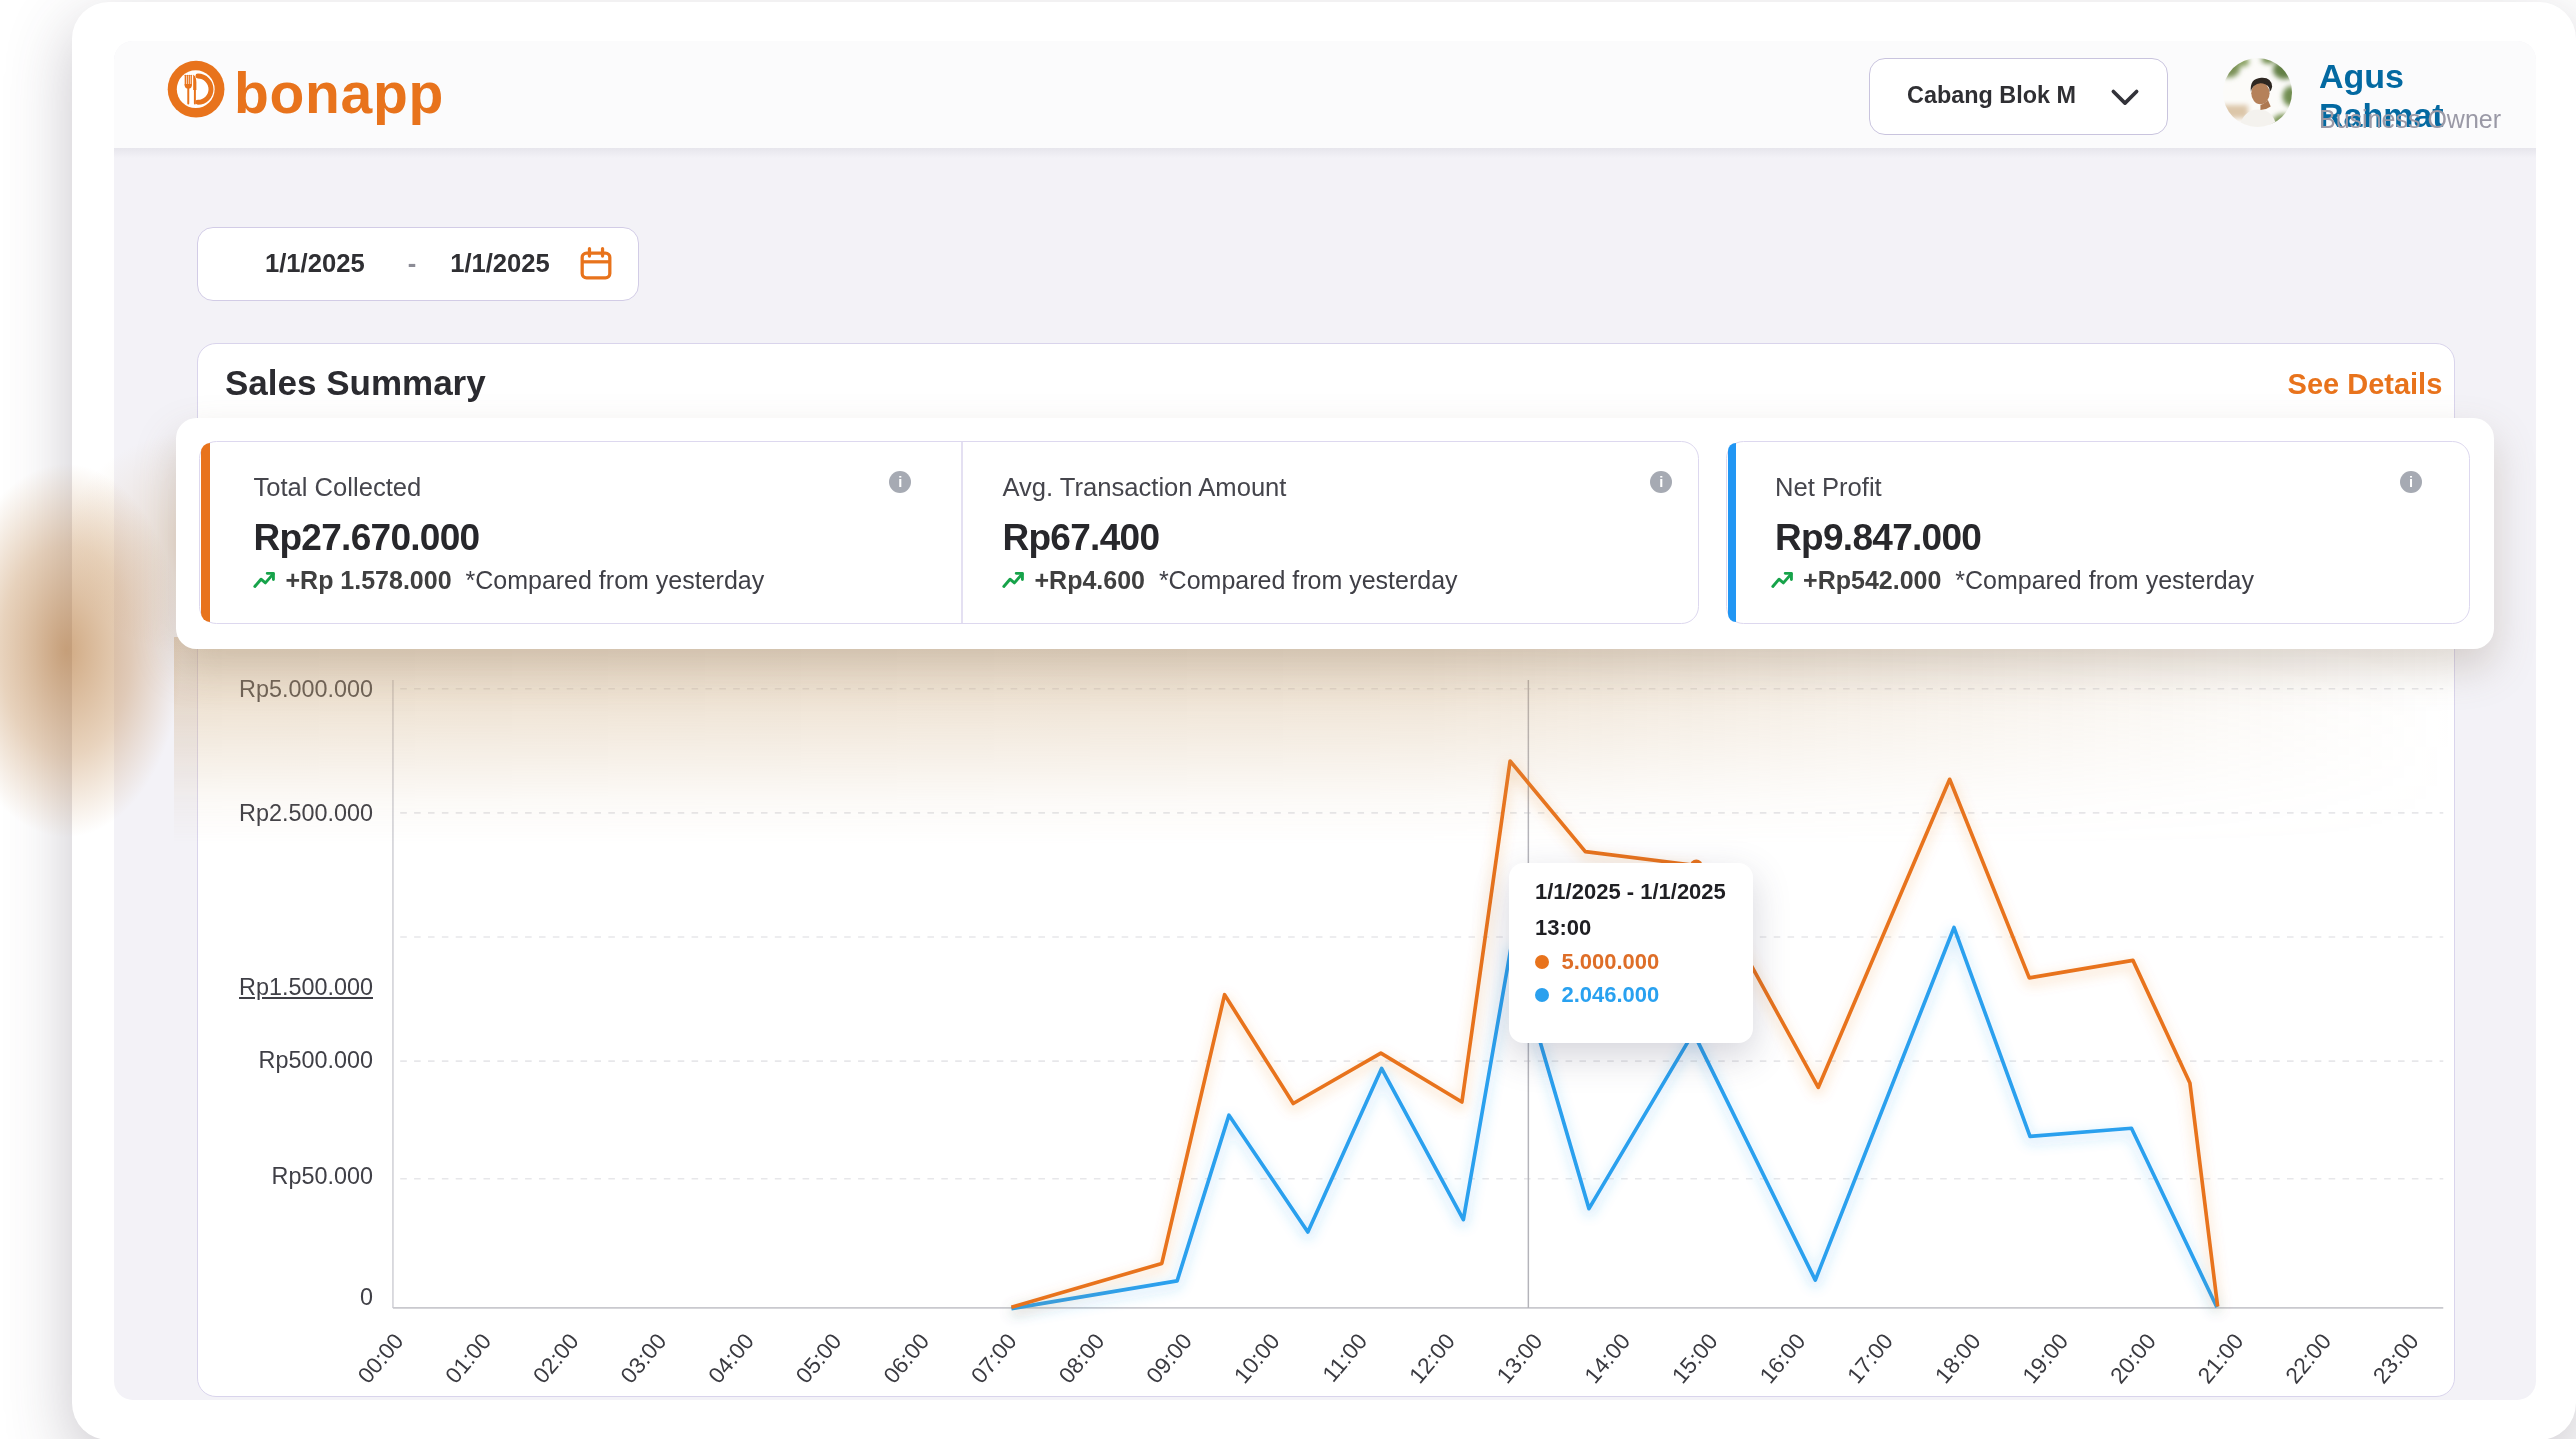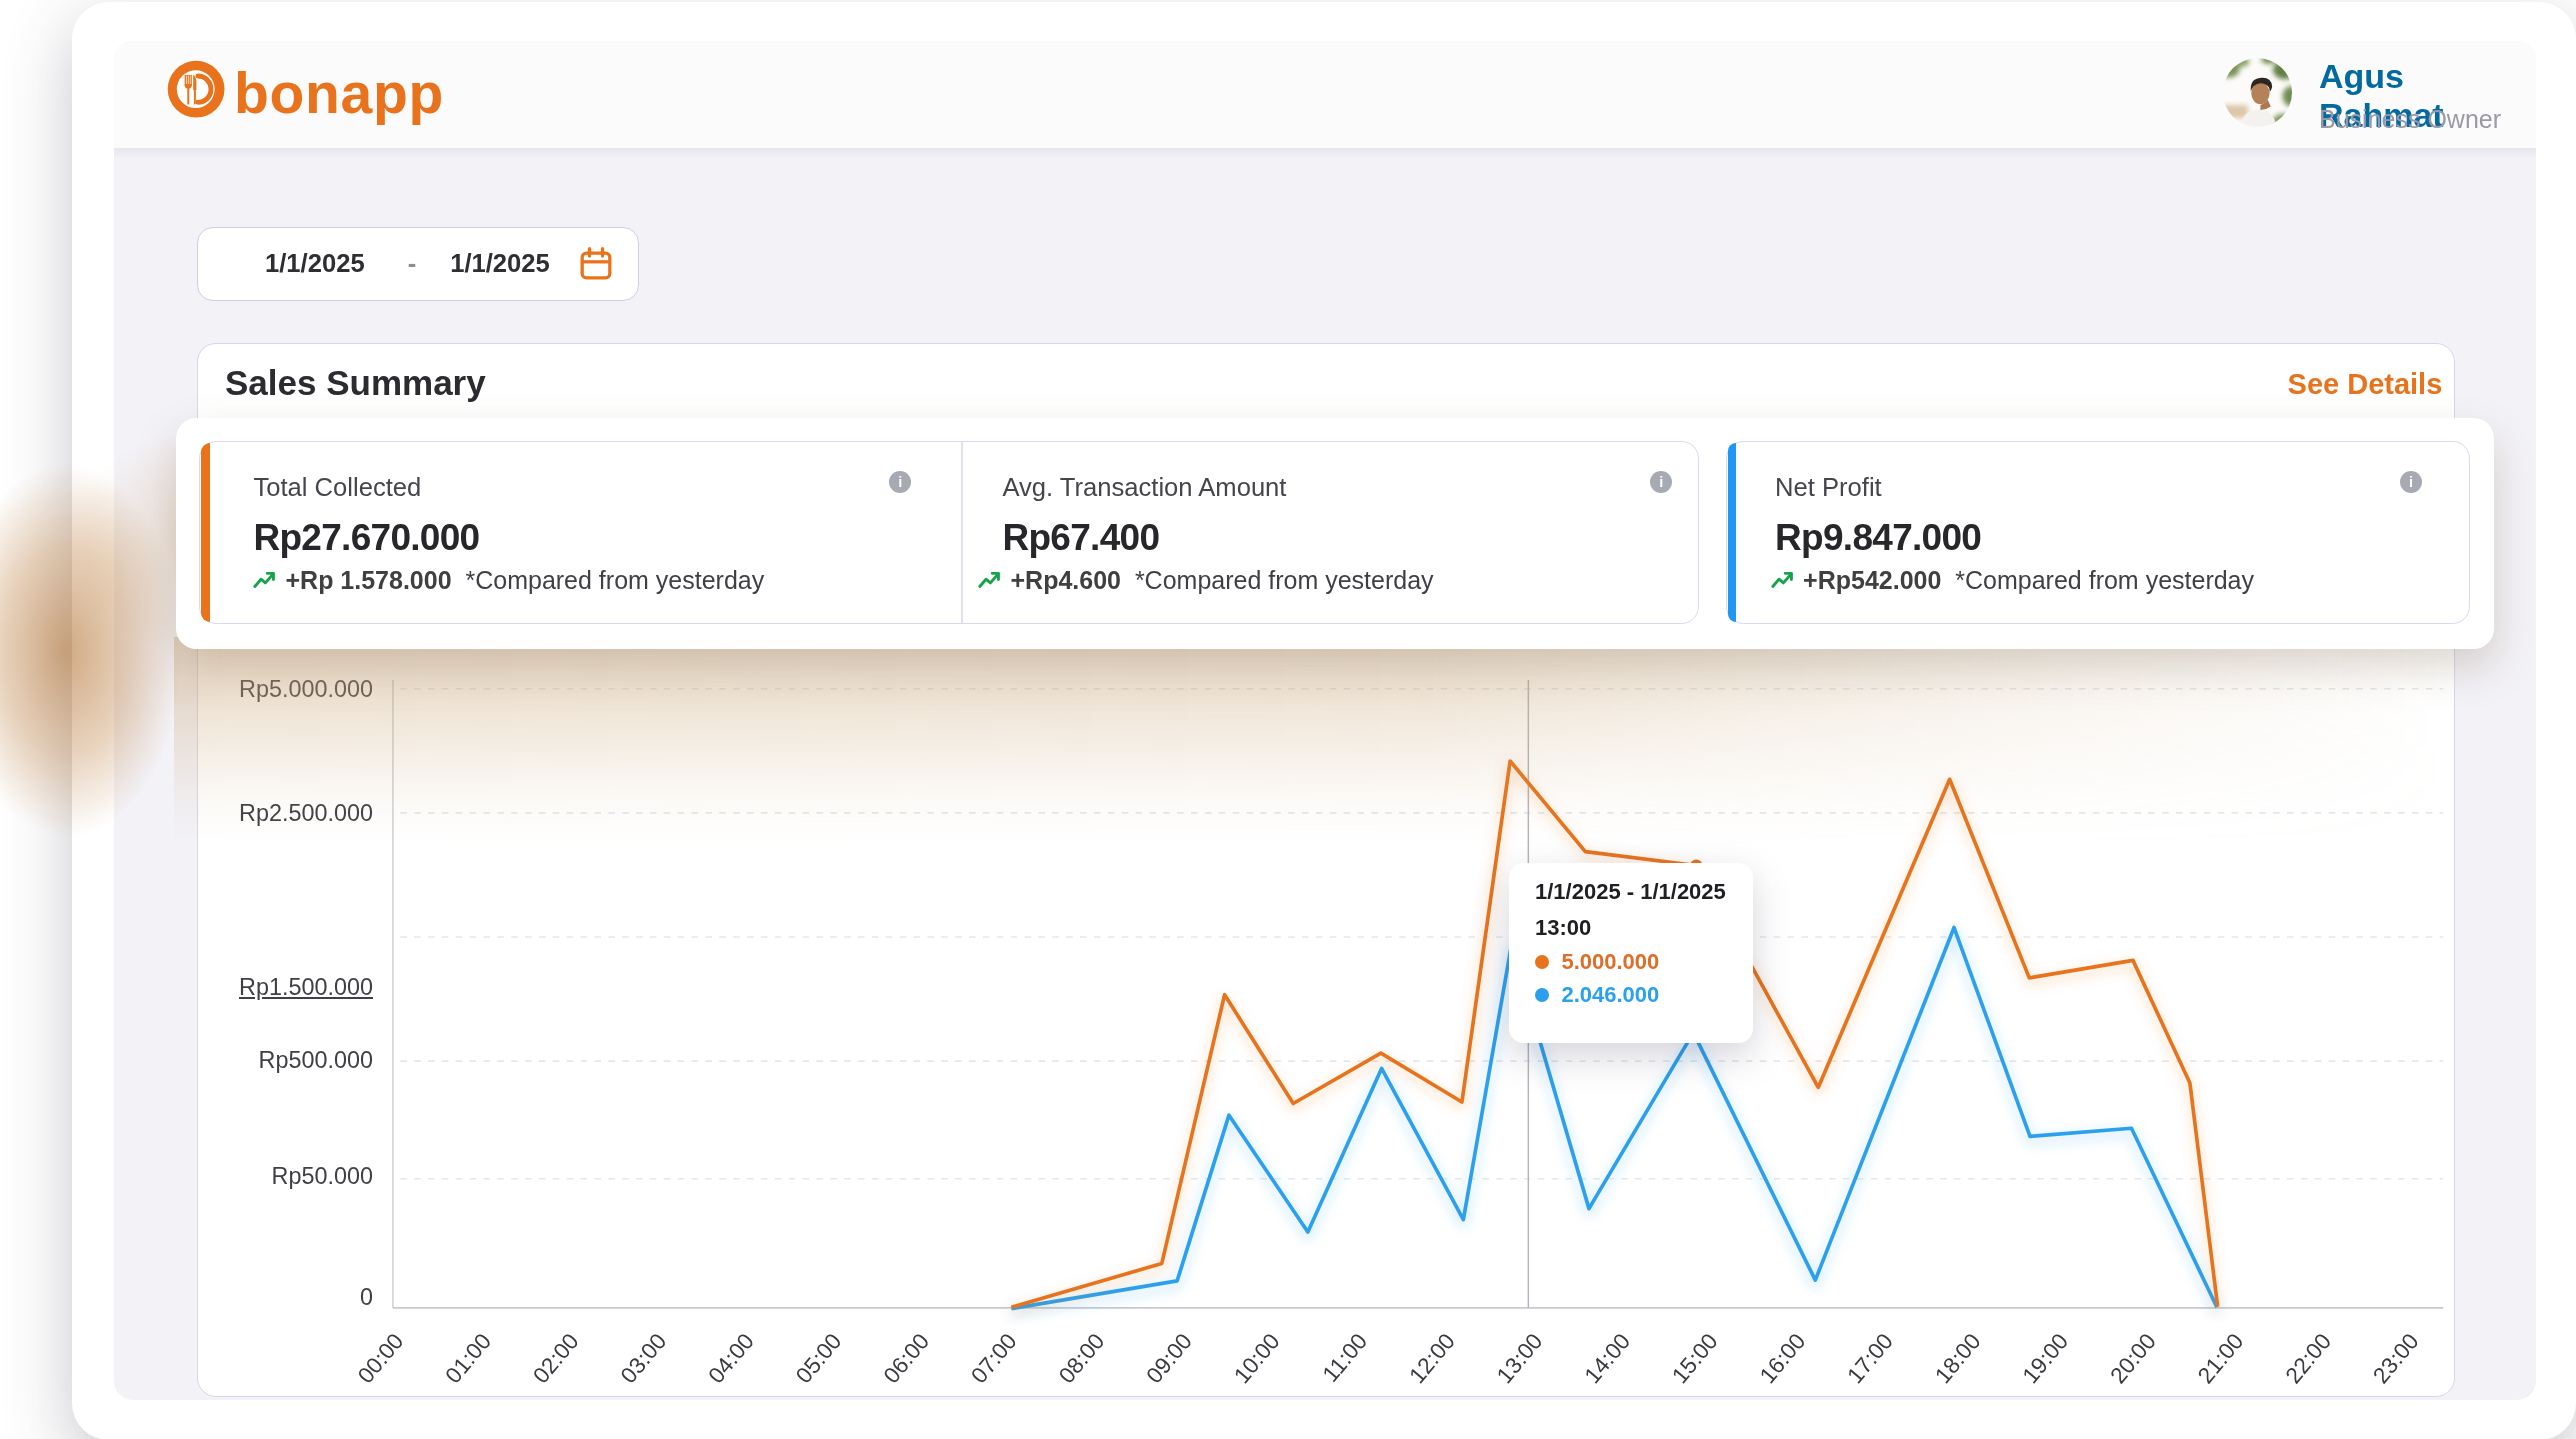--- a/index.html
+++ b/index.html
@@ -103,20 +103,26 @@
         <rect x="46.9" y="27" width="1.8" height="15" rx="0.9"></rect>
         <path d="M38.8 40 h9.9 v2.2 a5 4.6 0 0 1 -9.9 0 z"></path>
         <rect x="42.4" y="44" width="2.7" height="24" rx="1.3"></rect>
         <path d="M50.5 27 c3.4 1.2 4.4 6.5 4.4 11.5 v9.5 h-4.4 z"></path>
         <rect x="51.5" y="46" width="2.7" height="22" rx="1.3"></rect>
       </g>
       <path d="M57 29 A 18 18 0 0 1 57 65" fill="none" stroke="#E8731C" stroke-width="6.8" stroke-linecap="round"></path>
     </svg>
     <div class="logotext">bonapp</div>
 
+    <div class="dd">
+      <div class="t">Cabang Blok M</div>
+      <svg width="32" height="22" viewBox="0 0 44 30">
+            <path d="M6 6 L22 22 L38 6" fill="none" stroke="#33333a" stroke-width="5" stroke-linecap="round" stroke-linejoin="round"></path>
+          </svg>
+    </div>
 
     <div class="avatar">
       <svg width="69" height="69" viewBox="0 0 94 94">
         <defs>
               <filter id="b1" x="-60%" y="-60%" width="220%" height="220%">
                 <feGaussianBlur stdDeviation="3.5"></feGaussianBlur>
               </filter>
             </defs>
         <rect width="94" height="94" fill="#FCFBF9"></rect>
         <g filter="url(#b1)">
@@ -235,21 +241,21 @@
       <div class="ssub" style="left:53px;">
         <svg width="22.6" height="22.6" viewBox="0 0 31 31" style="margin-right:9.5px;">
               <path d="M2.5 24 L11 14 L17 19 L27.5 7" fill="none" stroke="#17A34A" stroke-width="4" stroke-linecap="round" stroke-linejoin="round"></path>
               <path d="M19.5 6 h8.5 v8.5" fill="none" stroke="#17A34A" stroke-width="4" stroke-linecap="round" stroke-linejoin="round"></path>
             </svg>
         <b>+Rp 1.578.000</b>&nbsp;&nbsp;*Compared from yesterday
       </div>
       <div class="slabel" style="left:802px;">Avg. Transaction Amount</div>
       <div class="info" style="left:1450px;"><span>i</span></div>
       <div class="svalue" style="left:802px;">Rp67.400</div>
-      <div class="ssub" style="left:778px;text-align:center;">
+      <div class="ssub" style="left:802px;text-align:center;">
         <svg width="22.6" height="22.6" viewBox="0 0 31 31" style="margin-right:9.5px;">
               <path d="M2.5 24 L11 14 L17 19 L27.5 7" fill="none" stroke="#17A34A" stroke-width="4" stroke-linecap="round" stroke-linejoin="round"></path>
               <path d="M19.5 6 h8.5 v8.5" fill="none" stroke="#17A34A" stroke-width="4" stroke-linecap="round" stroke-linejoin="round"></path>
             </svg>
         <b>+Rp4.600</b>&nbsp;&nbsp;*Compared from yesterday
       </div>
     </div>
     <div class="scard sc3">
       <div class="bar" style="background:#2196F3;"></div>
       <div class="slabel" style="left:48px;">Net Profit</div>

